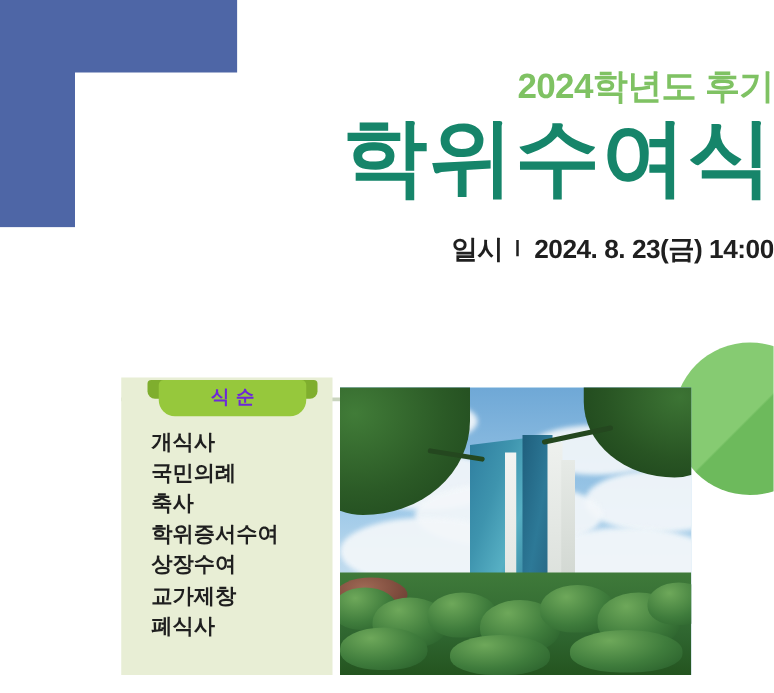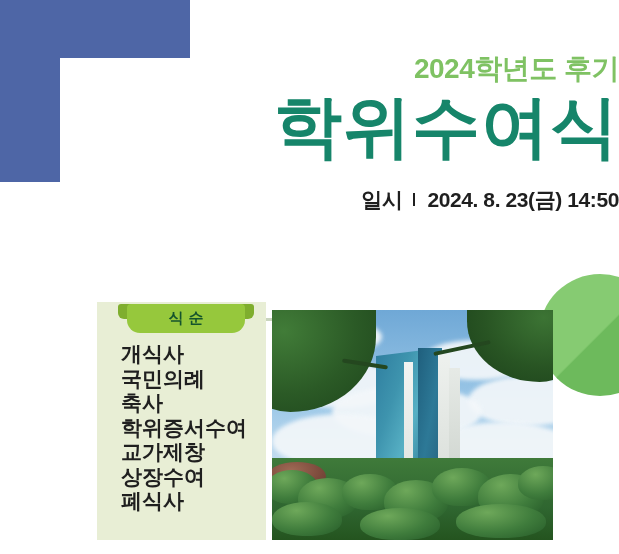--- a/index.html
+++ b/index.html
@@ -134,42 +134,42 @@
   .ribbon-flap-l { left: -9px; border-radius: 3px 0 0 6px; }
   .ribbon-flap-r { right: -9px; border-radius: 0 3px 6px 0; }
   .ribbon-body {
     position: absolute;
     left: 0;
     top: 0;
     width: 118px;
     height: 29px;
     background: #96c83c;
     border-radius: 4px 4px 13px 13px;
-    color: #14532d;
+    color: #6d28d9;
     font-size: 15px;
     font-weight: 700;
     letter-spacing: 5px;
     text-align: center;
     line-height: 28px;
     text-indent: 5px;
   }
 
   .program-list {
     position: absolute;
     left: 24px;
     top: 40px;
     width: 120px;
     margin: 0;
     padding: 0;
     list-style: none;
   }
   .program-item {
     display: block;
     width: 120px;
-    font-size: 21px;
+    font-size: 17px;
     font-weight: 700;
     color: #1f1f1f;
     line-height: 24.5px;
     text-align: justify;
     text-align-last: justify;
     text-justify: inter-character;
     letter-spacing: 0;
     white-space: nowrap;
   }
 
@@ -309,21 +309,21 @@
   <div class="circle-accent"></div>
 
   <div class="header">
     <div class="subtitle">2024학년도 후기</div>
     <div class="title">학위수여식</div>
 
     <div class="meta">
       <span class="meta-row">
         <span class="meta-label">일시</span>
         <span class="meta-sep"></span>
-        <span class="meta-value">2024. 8. 23(금) 14:50</span>
+        <span class="meta-value">2024. 8. 23(금) 14:00</span>
       </span>
     </div>
   </div>
 
   <div class="content">
 
     <div class="ribbon-rule"></div>
 
     <div class="program-panel">
 
@@ -331,22 +331,22 @@
         <span class="ribbon-flap-l"></span>
         <span class="ribbon-flap-r"></span>
         <div class="ribbon-body">식순</div>
       </div>
 
       <ul class="program-list">
         <li class="program-item">개식사</li>
         <li class="program-item">국민의례</li>
         <li class="program-item">축사</li>
         <li class="program-item">학위증서수여</li>
+        <li class="program-item">상장수여</li>
         <li class="program-item">교가제창</li>
-        <li class="program-item">상장수여</li>
         <li class="program-item">폐식사</li>
       </ul>
     </div>
 
     <div class="photo">
       <div class="sky"></div>
       <div class="cloud c7"></div>
       <div class="cloud c3"></div>
       <div class="cloud c1"></div>
       <div class="cloud c4"></div>

